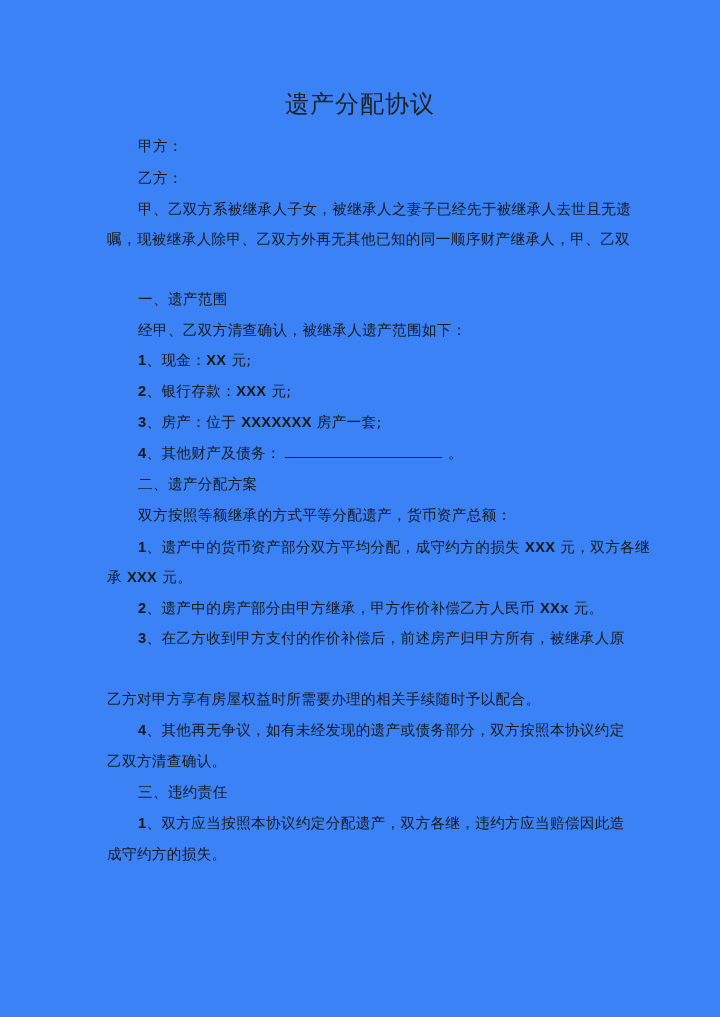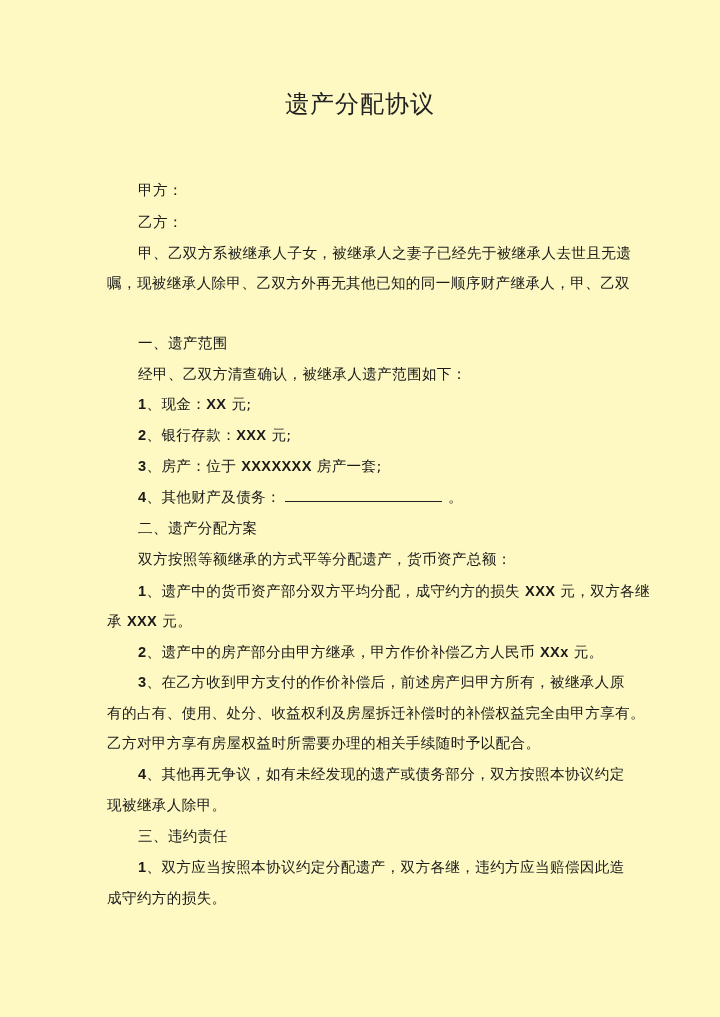--- a/index.html
+++ b/index.html
@@ -1,22 +1,22 @@
 <!DOCTYPE html>
 <html><head>
 <meta charset="utf-8">
 <style>
   html, body { margin: 0; padding: 0; background: #ffffff; }
   body { width: 720px; height: 1017px; position: relative; overflow: hidden;
          font-family: "DejaVu Sans", "Liberation Sans", sans-serif; color: #1a1a1a; }
-  .page { position: absolute; left: 0; top: 0; width: 720px; height: 1017px; background: #fef9c3; }
+  .page { position: absolute; left: 0; top: 0; width: 720px; height: 1017px; background: #3b82f6; }
   .title { position: absolute; top: 88px; left: 0; width: 720px; text-align: center;
            font-size: 24px; letter-spacing: 1px; color: #222; font-weight: normal; }
   .line { position: absolute; left: 107px; width: 505px; font-size: 14.6px;
-          line-height: 20px; white-space: nowrap; letter-spacing: 0.35px; margin-top: 44px; }
+          line-height: 20px; white-space: nowrap; letter-spacing: 0.35px; }
   .indent { left: 138px; width: 474px; }
   .num { font-family: "Liberation Sans", sans-serif; font-weight: bold; font-size: 14.6px; }
   .latin { font-family: "Liberation Sans", sans-serif; font-weight: bold; }
   .blank { display: inline-block; width: 157px; border-bottom: 1.3px solid #222;
            height: 14px; vertical-align: baseline; margin: 0 6px 0 4px; }
 </style>
 </head>
 <body>
 
 <div class="page">
@@ -55,27 +55,26 @@
     <span>承 </span><span class="latin">XXX</span><span> 元。</span>
   </div>
 
   <div class="line indent" style="top:598px">
     <span class="num">2</span><span>、遗产中的房产部分由甲方继承，甲方作价补偿乙方人民币 </span><span class="latin">XXx</span><span> 元。</span>
   </div>
 
   <div class="line indent" style="top:628px">
     <span class="num">3</span><span>、在乙方收到甲方支付的作价补偿后，前述房产归甲方所有，被继承人原</span>
   </div>
-  <div class="line" style="top:659px">有的占有、使用、处分、收益权利及房屋拆迁补偿时的补偿权益完全由甲方享有。</div>
   <div class="line" style="top:689px">乙方对甲方享有房屋权益时所需要办理的相关手续随时予以配合。</div>
 
   <div class="line indent" style="top:720px">
     <span class="num">4</span><span>、其他再无争议，如有未经发现的遗产或债务部分，双方按照本协议约定</span>
   </div>
-  <div class="line" style="top:751px">现被继承人除甲。</div>
+  <div class="line" style="top:751px">乙双方清查确认。</div>
 
   <div class="line indent" style="top:782px">三、违约责任</div>
 
   <div class="line indent" style="top:813px">
     <span class="num">1</span><span>、双方应当按照本协议约定分配遗产，双方各继，违约方应当赔偿因此造</span>
   </div>
   <div class="line" style="top:844px">成守约方的损失。</div>
 
 </div>
 

